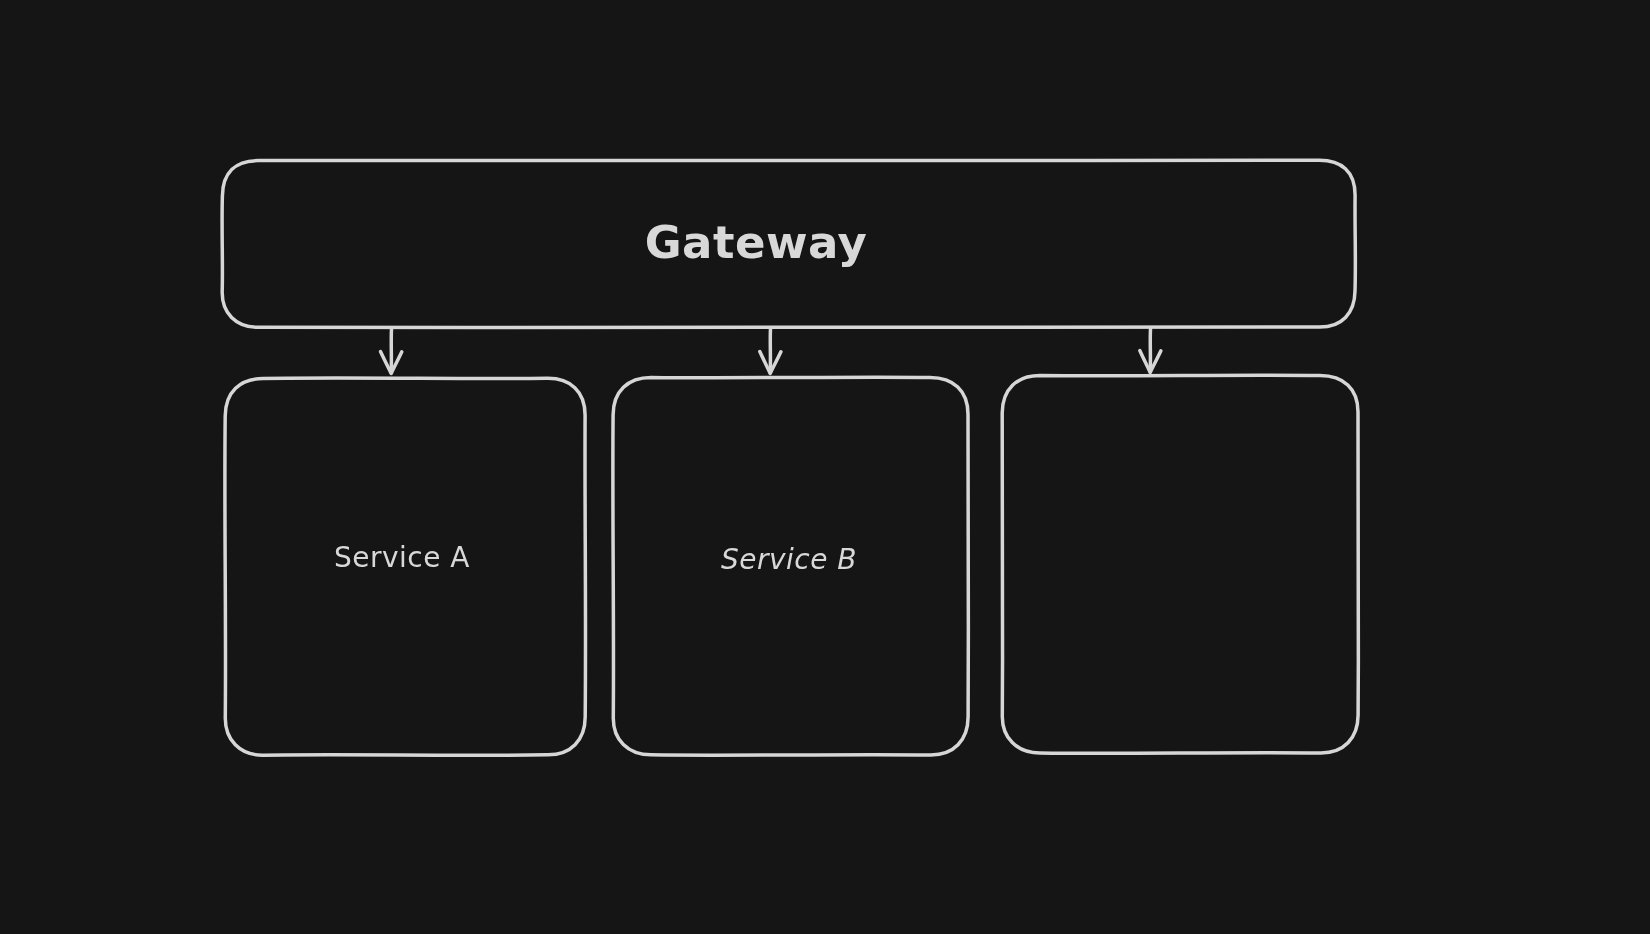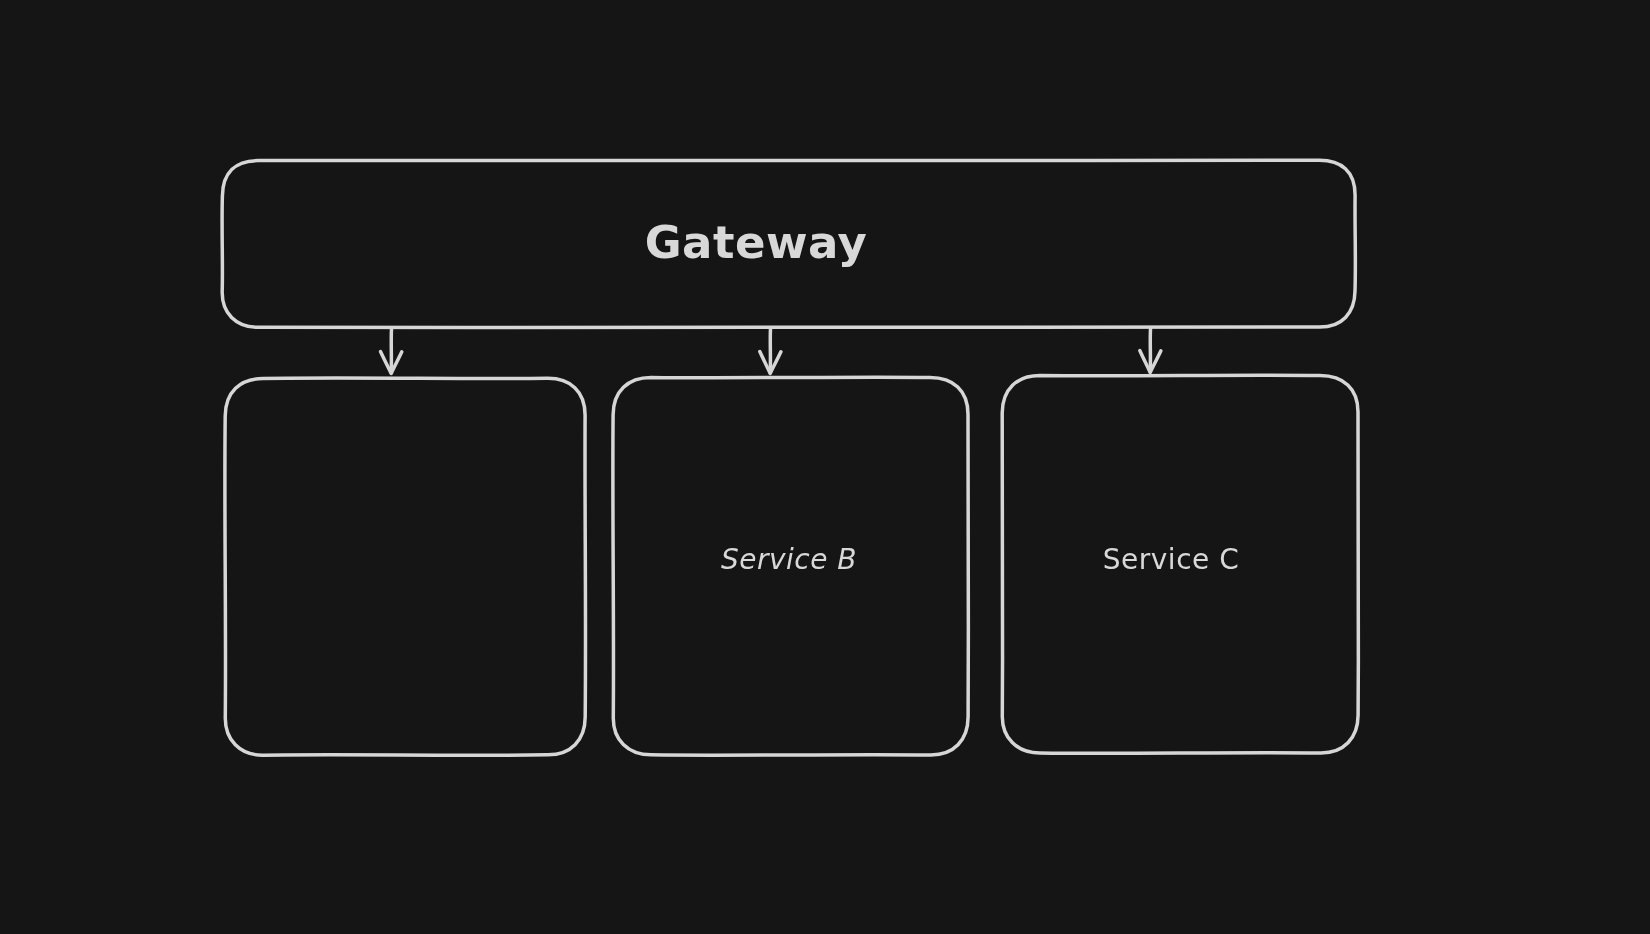--- a/index.html
+++ b/index.html
@@ -111,18 +111,18 @@
       <g>
         <path d="M 1150.5 329 C 1149.8 343 1150.9 357 1150.2 371.5"></path>
         <path d="M 1139.8 350.5 C 1143.2 358 1147 365.5 1150.2 372.5 C 1153.7 365 1157.5 358.2 1160.9 350.8"></path>
       </g>
 
     </g>
   </svg>
 
   <div class="label label-gateway">Gateway</div>
 
+  <div class="label label-service label-service-a">Service A</div>
 
   <div class="label label-service label-service-b">Service B</div>
 
-  <div class="label label-service label-service-c">Service C</div>
 
 </div>
 
 </body></html>

